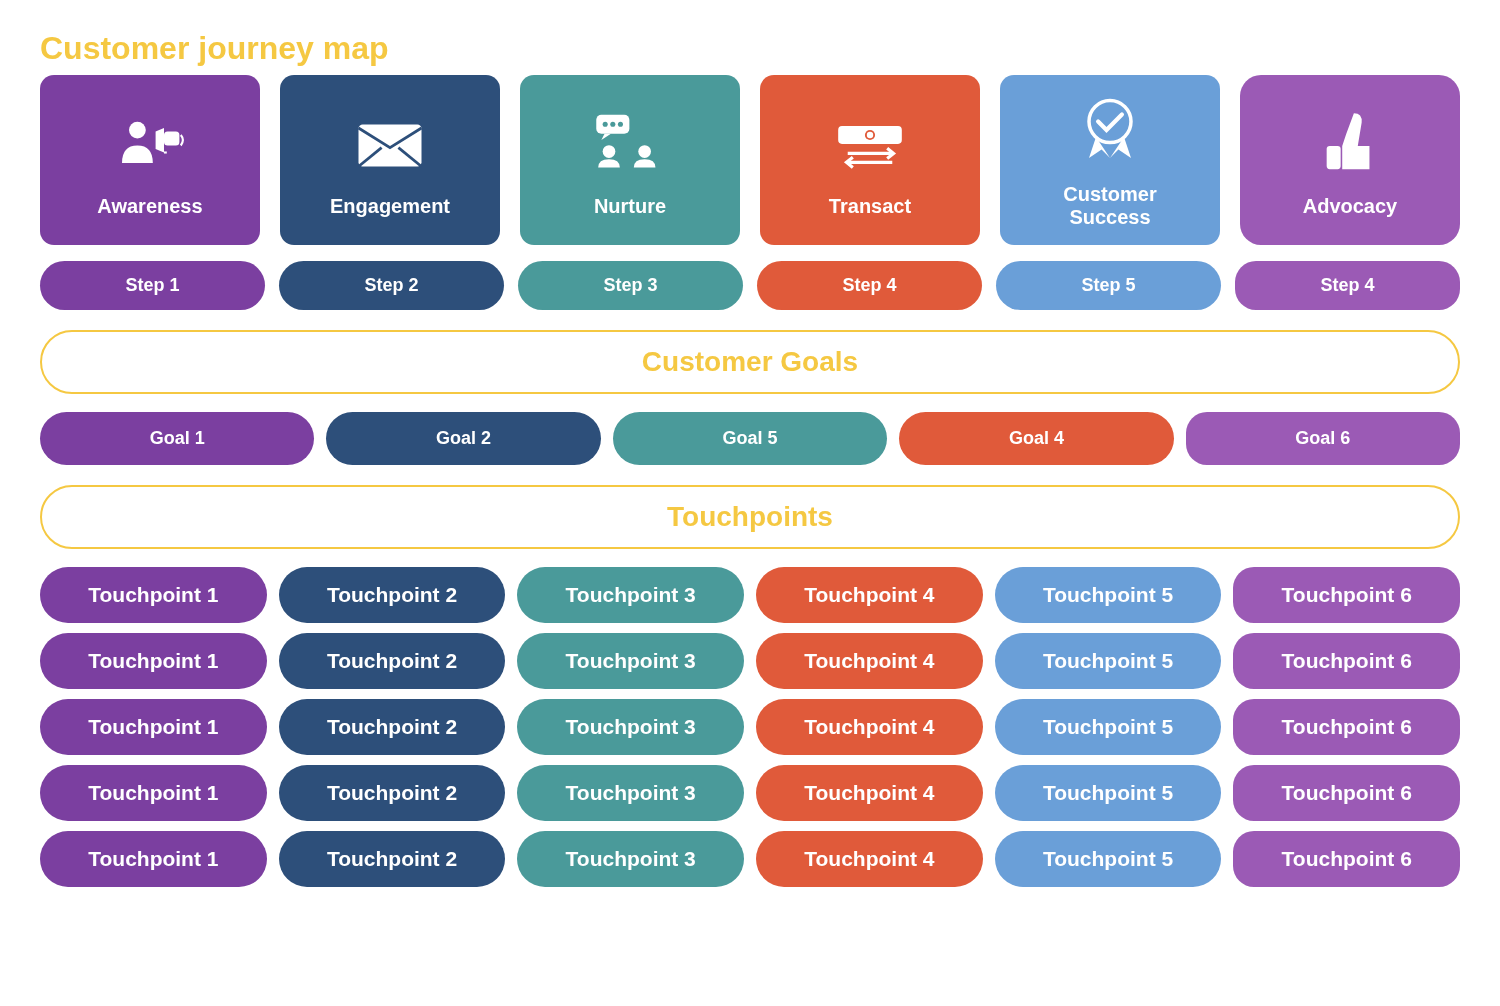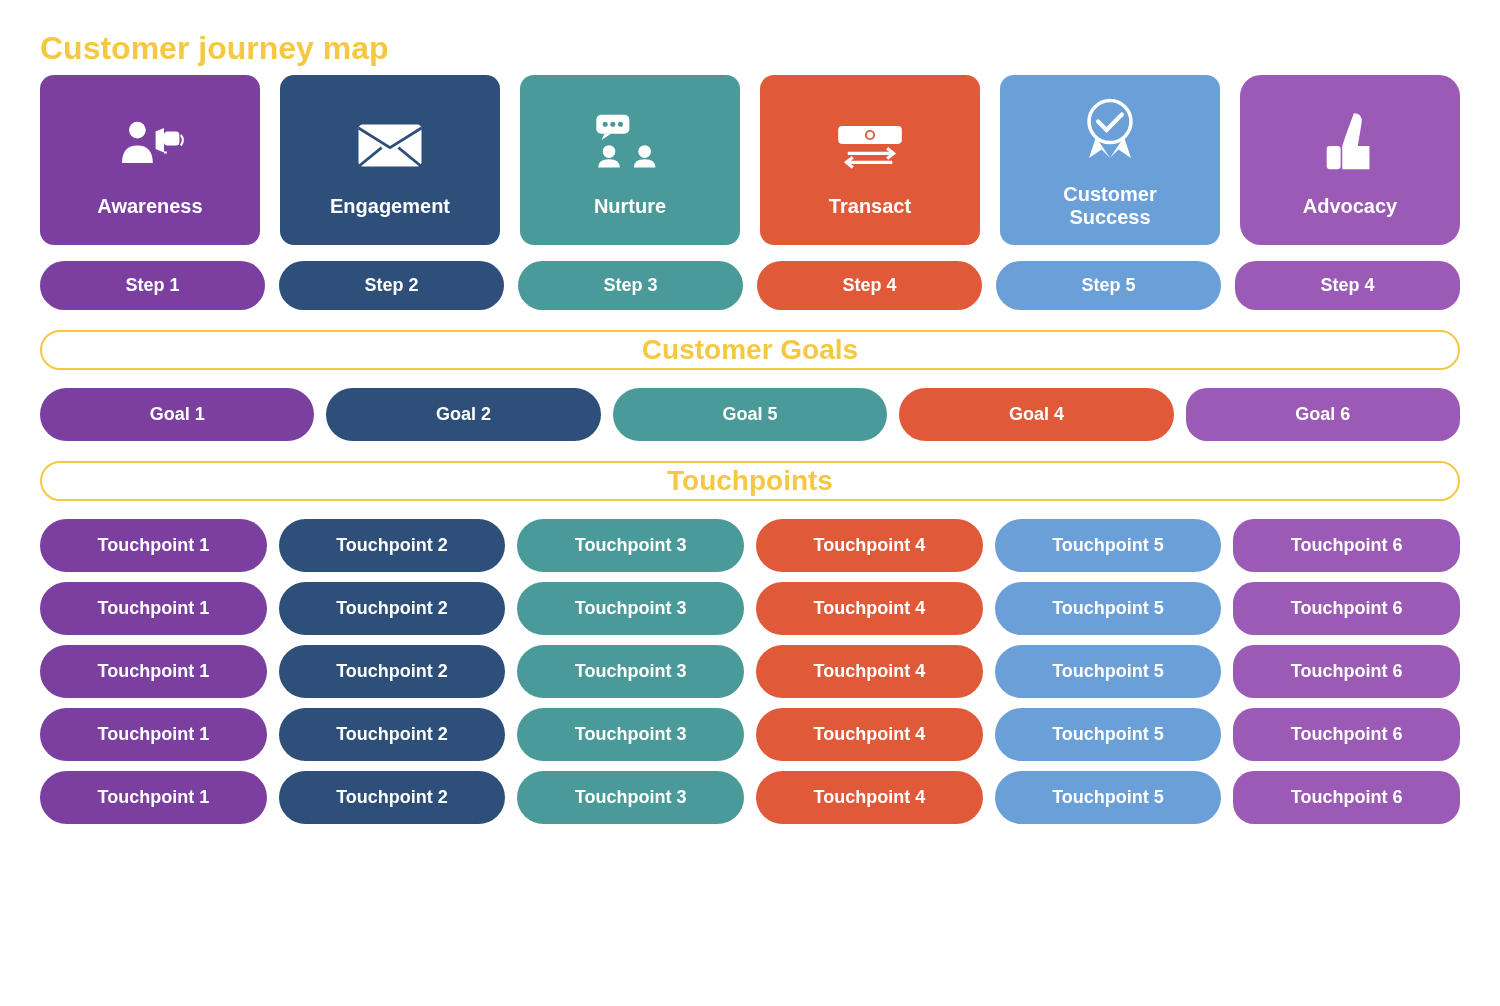--- a/index.html
+++ b/index.html
@@ -65,21 +65,21 @@
       font-size: 18px;
       font-weight: 700;
       color: white;
       cursor: pointer;
     }
 
     
     .section-label-container {
       border: 2.5px solid #f5c842;
       border-radius: 40px;
-      padding: 2px 0;
+      padding: 14px 0;
       text-align: center;
       margin-bottom: 18px;
     }
 
     .section-label {
       font-size: 28px;
       font-weight: 700;
       color: #f5c842;
     }
 
@@ -111,21 +111,21 @@
     .touchpoints-row {
       display: flex;
       gap: 12px;
     }
 
     .touchpoint-btn {
       flex: 1;
       border-radius: 30px;
       padding: 16px 10px;
       text-align: center;
-      font-size: 18px;
+      font-size: 21px;
       font-weight: 700;
       color: white;
       cursor: pointer;
     }
 
     
     .col-1 { background-color: #7b3fa0; }
     .col-2 { background-color: #2d4f7a; }
     .col-3 { background-color: #4a9a9a; }
     .col-4 { background-color: #e05a3a; }

